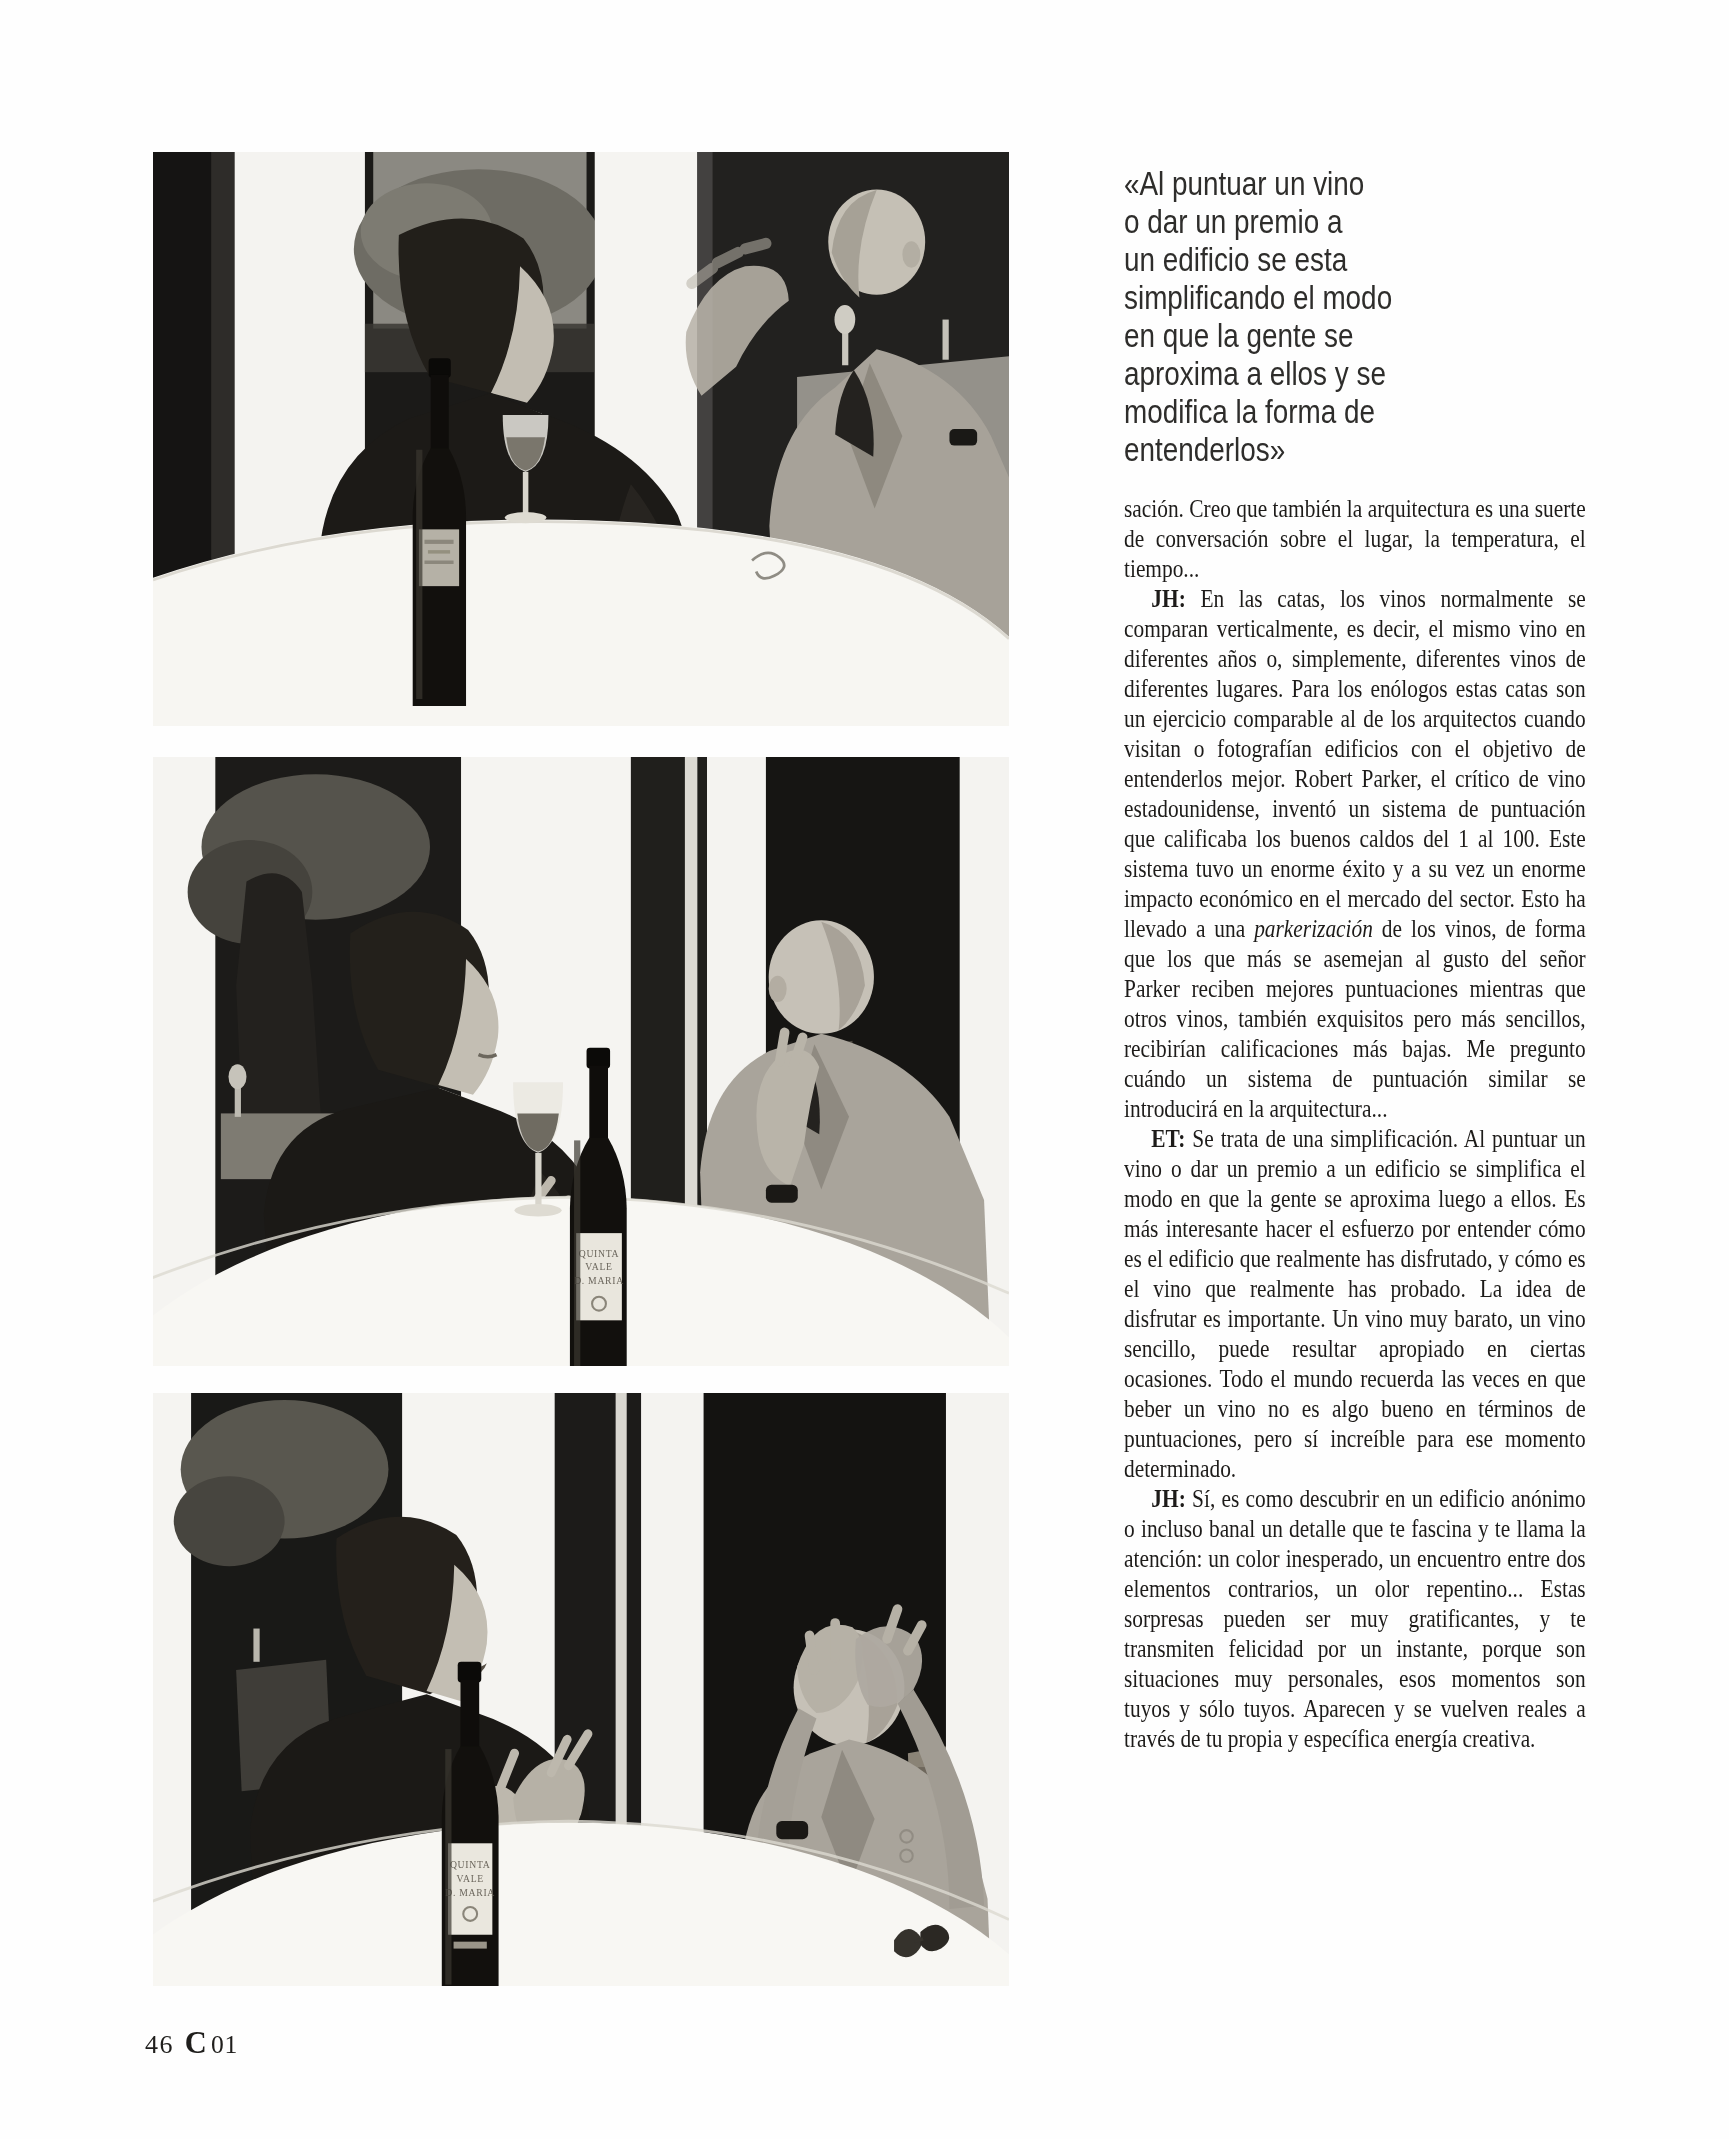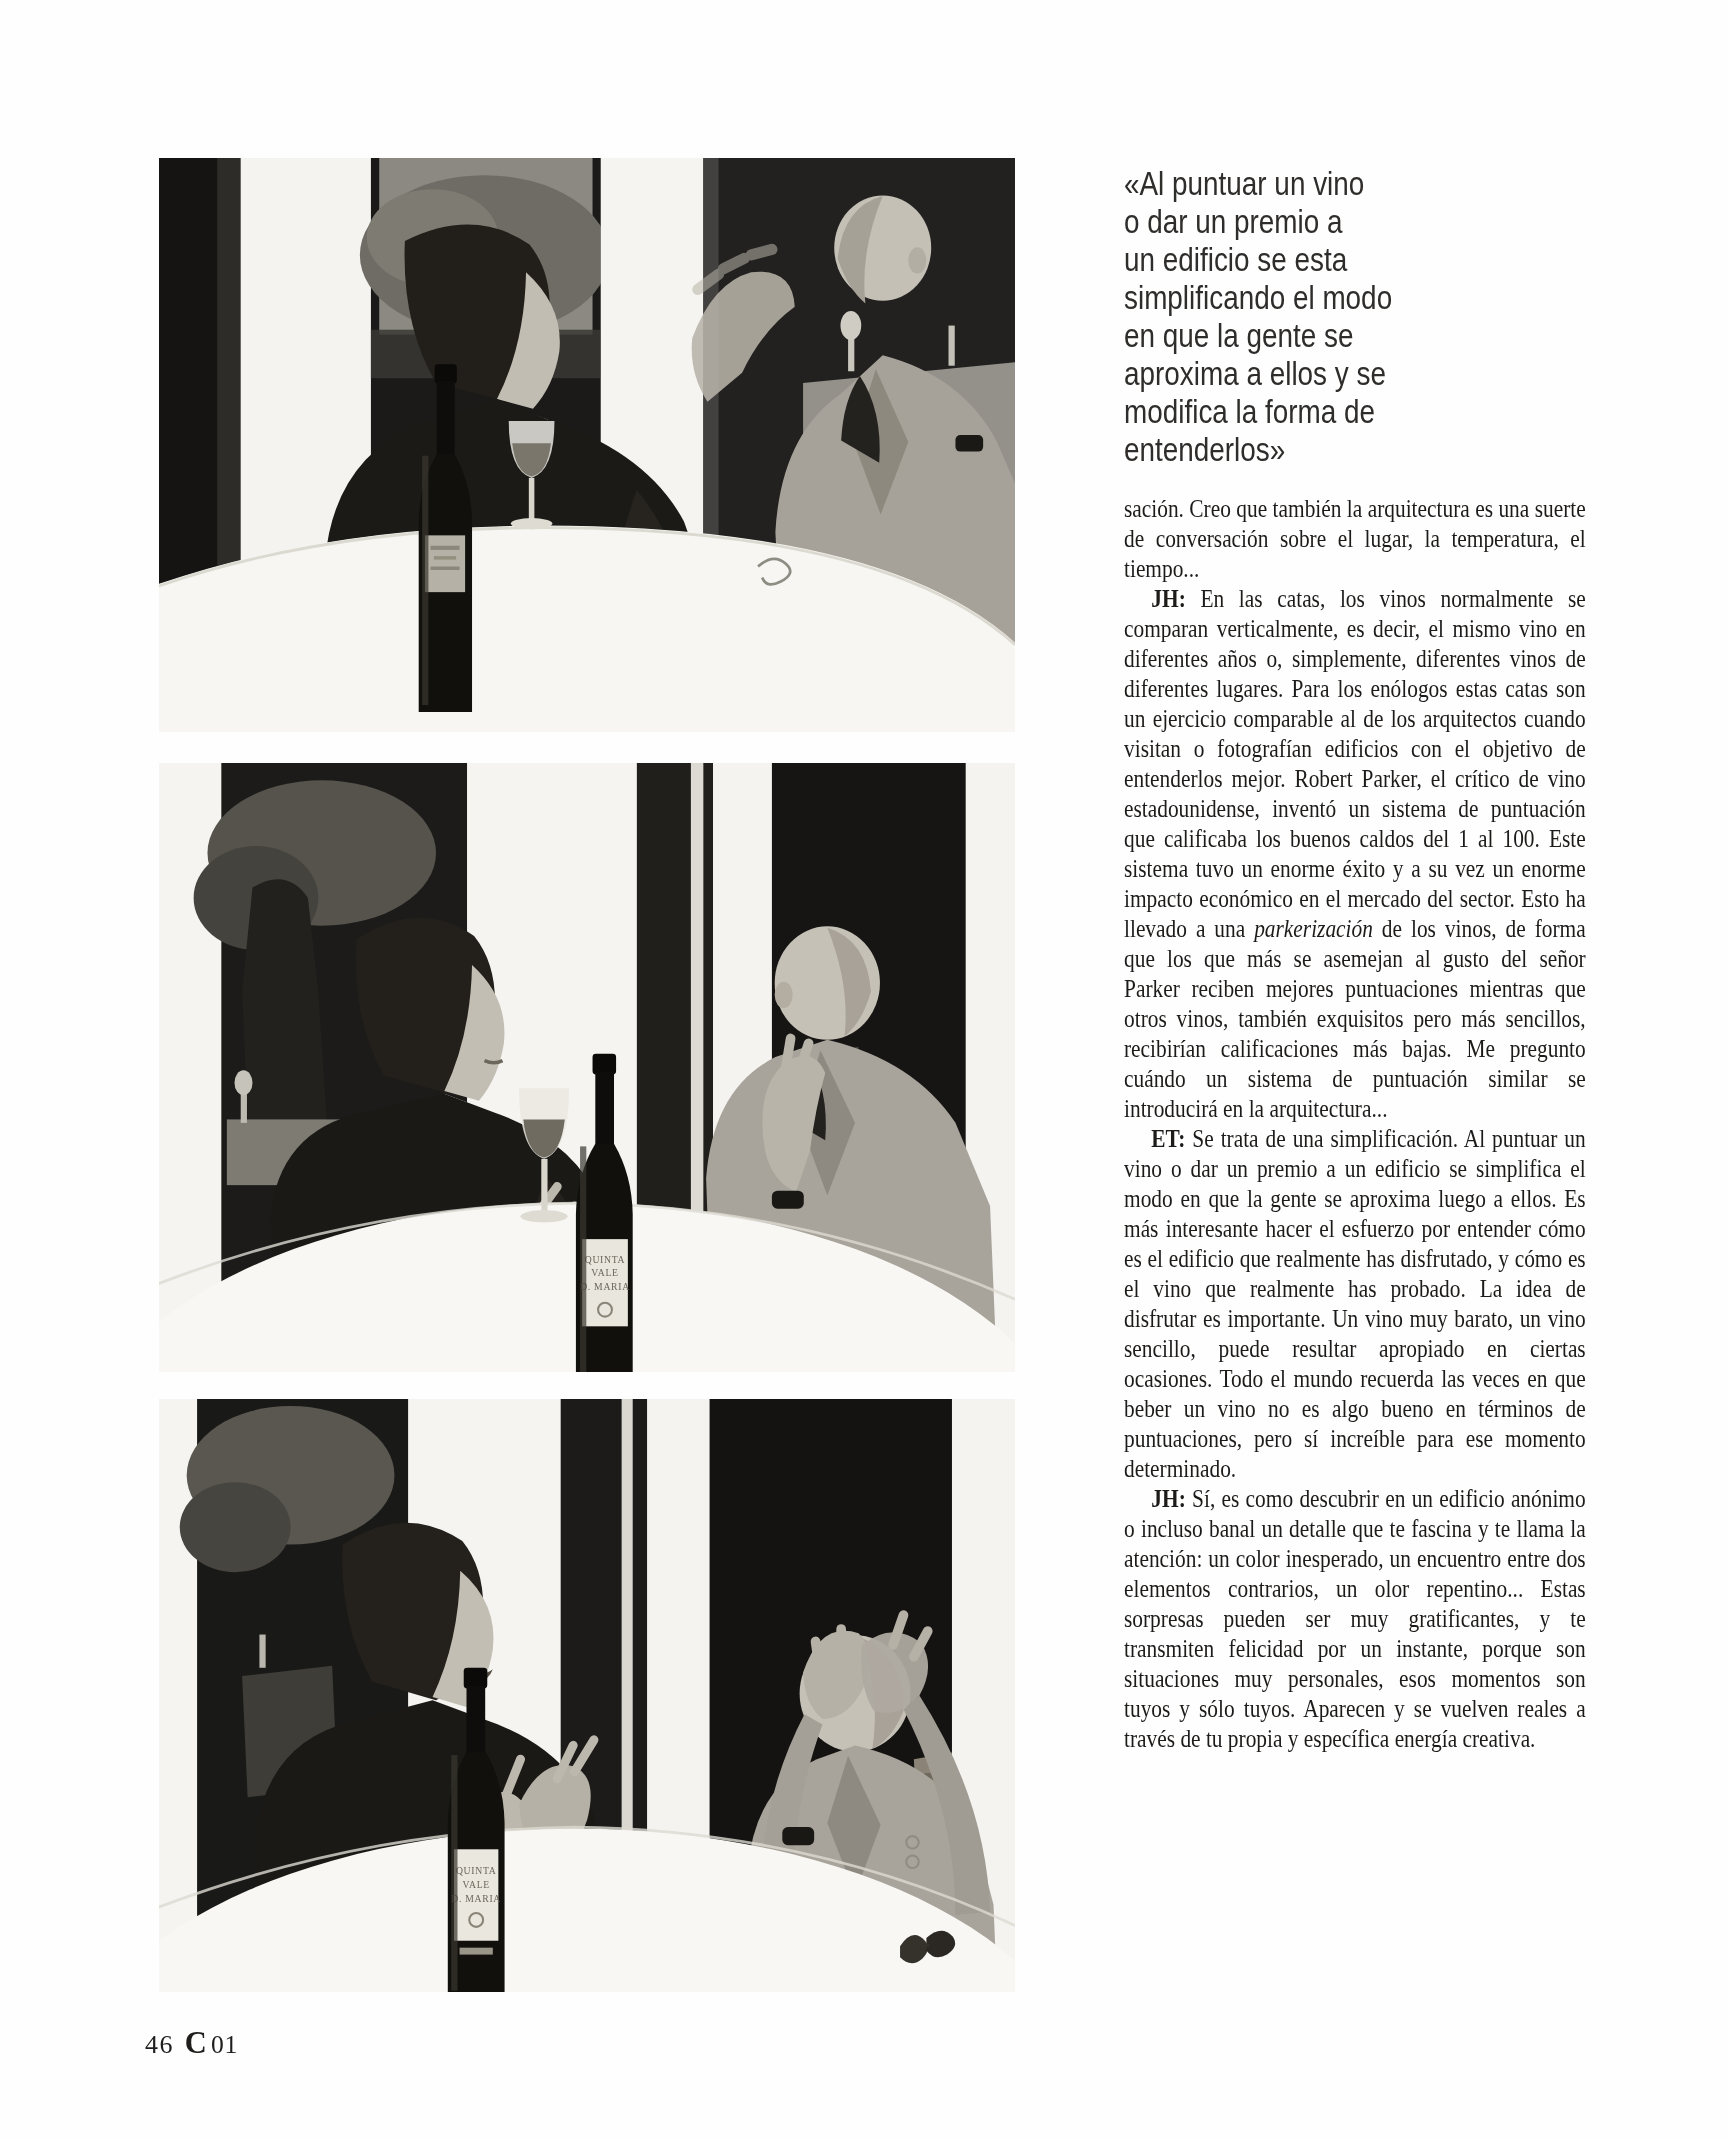--- a/index.html
+++ b/index.html
@@ -3,21 +3,21 @@
 <meta charset="utf-8">
 <style>
   html,body{margin:0;padding:0;background:#e9e9e9;}
   .page{
     position:relative;
     width:1729px;height:2140px;
     background:#fefefe;
     overflow:hidden;
     font-family:"Liberation Serif",serif;
   }
-  figure.photo{position:absolute;margin:17px;padding:0;}
+  figure.photo{position:absolute;margin:11px;padding:0;}
   figure.photo svg{display:block;width:100%;height:100%;}
   .photo1{left:142px;top:141px;width:856px;height:574px;}
   .photo2{left:142px;top:746px;width:856px;height:609px;}
   .photo3{left:142px;top:1382px;width:856px;height:593px;}
 
   .column{position:absolute;left:1124px;top:141px;width:462px;margin-top:24px;}
 
   .pull-quote{
     margin:0;padding:0;
     width:547px;

